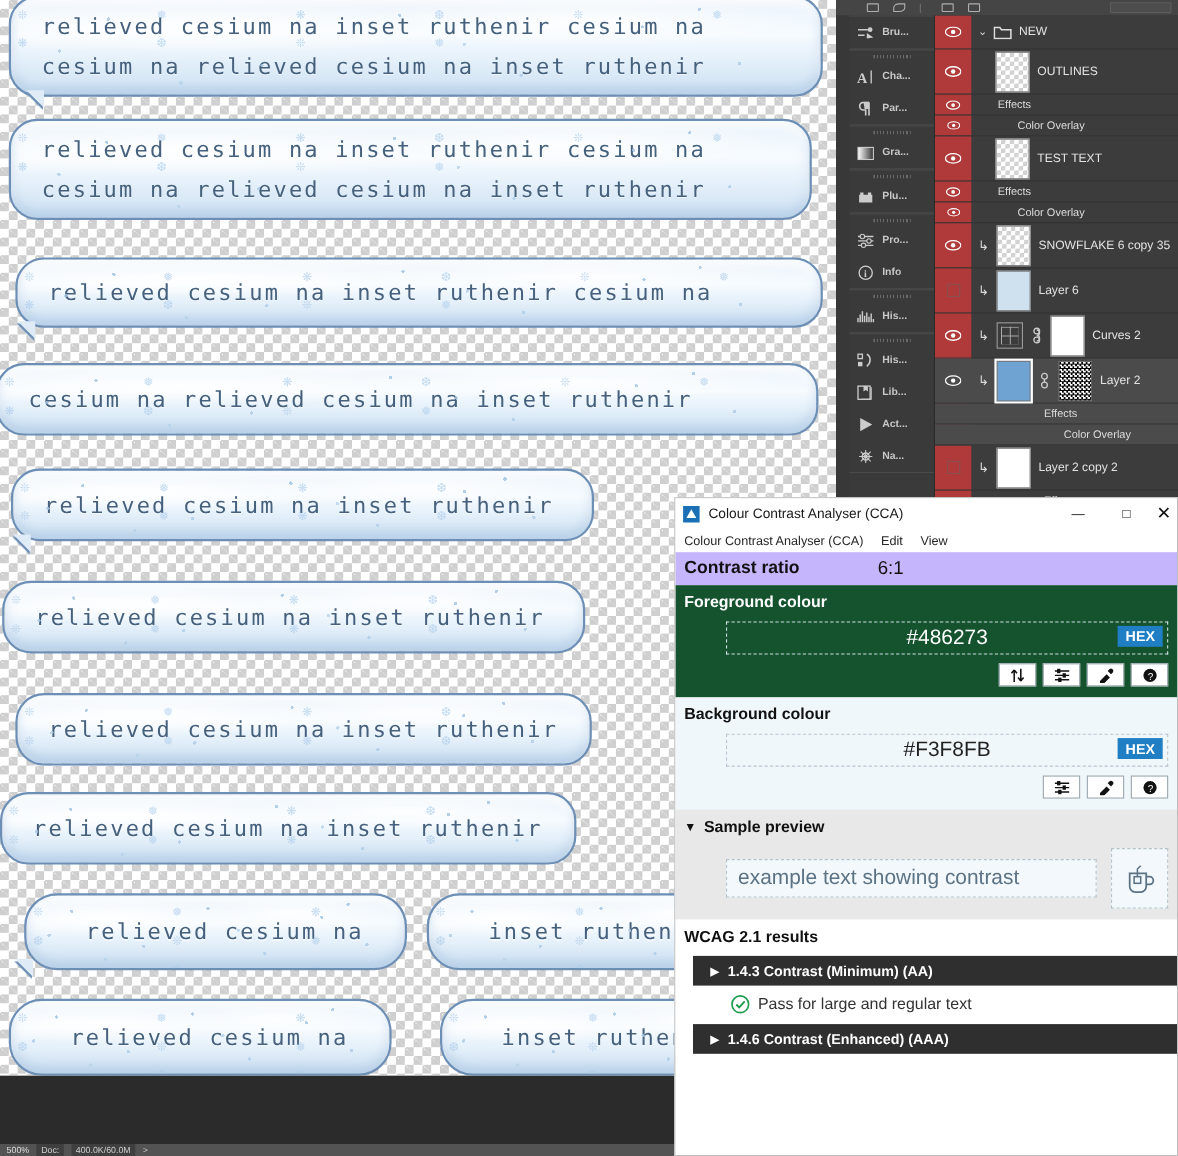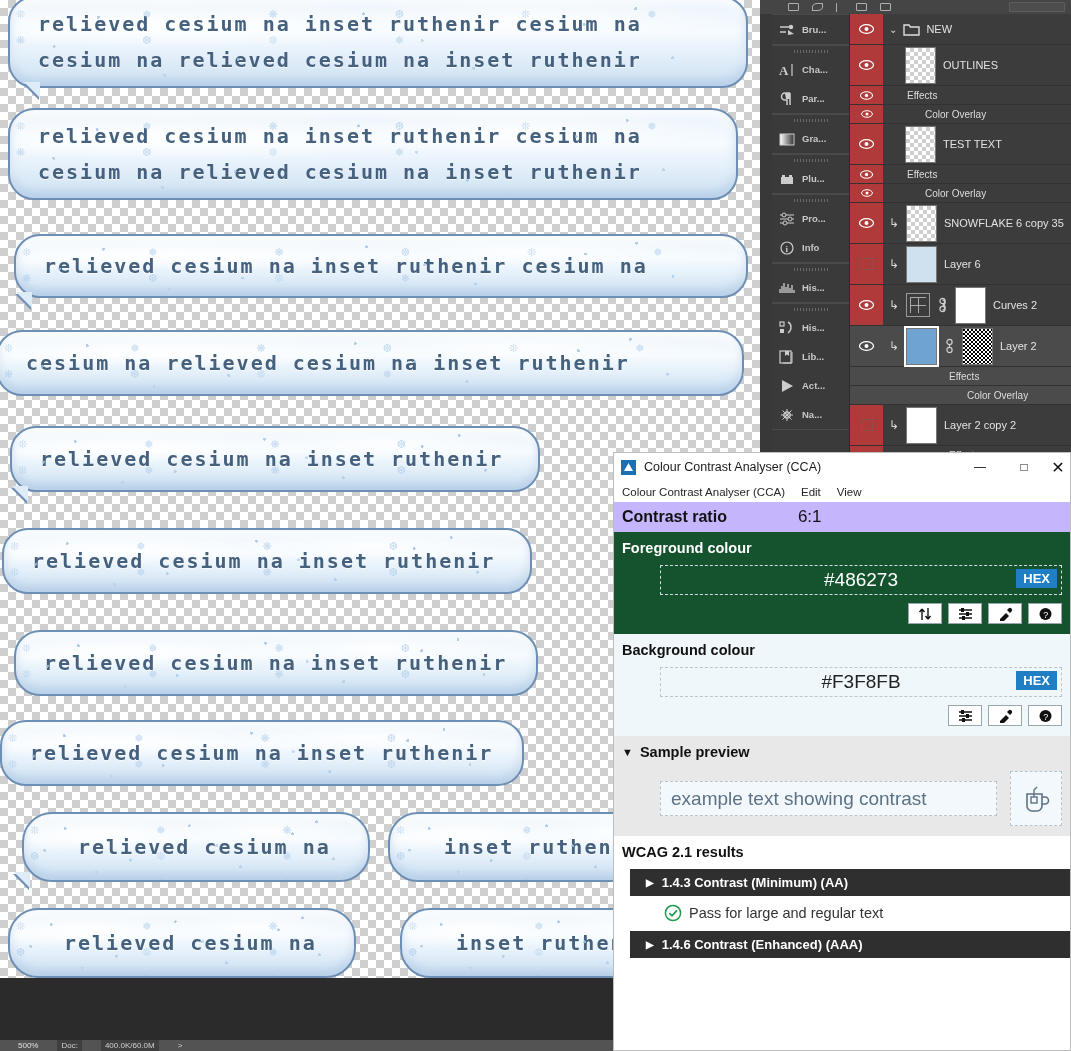--- a/index.html
+++ b/index.html
@@ -22,40 +22,40 @@
     background-size:16px 16px;
     background-position:0 0, 8px 8px;
     overflow:hidden;
   }
   .doc-bottom{
     position:absolute; left:0; top:978px; width:760px; height:62px; background:#2b2b2b;
   }
   .statusbar{
     position:absolute; left:0; top:1040px; width:760px; height:11px;
     background:#535353; color:#d0d0d0; font-size:8px; line-height:11px;
-    display:flex; align-items:center; gap:19px; padding-left:18px; overflow:hidden;
+    display:flex; align-items:center; gap:7px; padding-left:6px; overflow:hidden;
   }
   .sb-pct{ color:#e0e0e0; }
   .sb-seg{ background:#3f3f3f; padding:0 4px; }
 
   
   .bub{
     position:absolute;
     background:
       radial-gradient(ellipse 55% 40% at 22% 30%, rgba(255,255,255,.95), rgba(255,255,255,0) 70%),
       radial-gradient(ellipse 40% 35% at 70% 25%, rgba(255,255,255,.85), rgba(255,255,255,0) 70%),
       linear-gradient(180deg,#eaf3fb 0%, #f6fbff 38%, #dbeaf7 78%, #cfe2f4 100%);
     border:2px solid #6d8fb5;
     box-shadow: inset 0 -6px 10px rgba(160,190,220,.55), inset 0 5px 9px rgba(255,255,255,.95);
     overflow:hidden;
     display:flex; flex-direction:column; justify-content:center;
   }
   .bub .line{
     font-family:"DejaVu Sans Mono", monospace;
-    font-size:20px; font-weight:700; color:#45617d;
+    font-size:20px; font-weight:400; color:#45617d;
     letter-spacing:2px; white-space:nowrap; padding-left:28px;
     line-height:36px; text-shadow:0 1px 0 rgba(255,255,255,.6);
   }
   .bub.narrowpad .line{ padding-left:54px; }
   .tail{
     position:absolute; width:0;height:0;
     border-top:16px solid #dfecf8;
     border-left:16px solid transparent;
     filter:drop-shadow(-1px 2px 0 #6d8fb5);
   }

